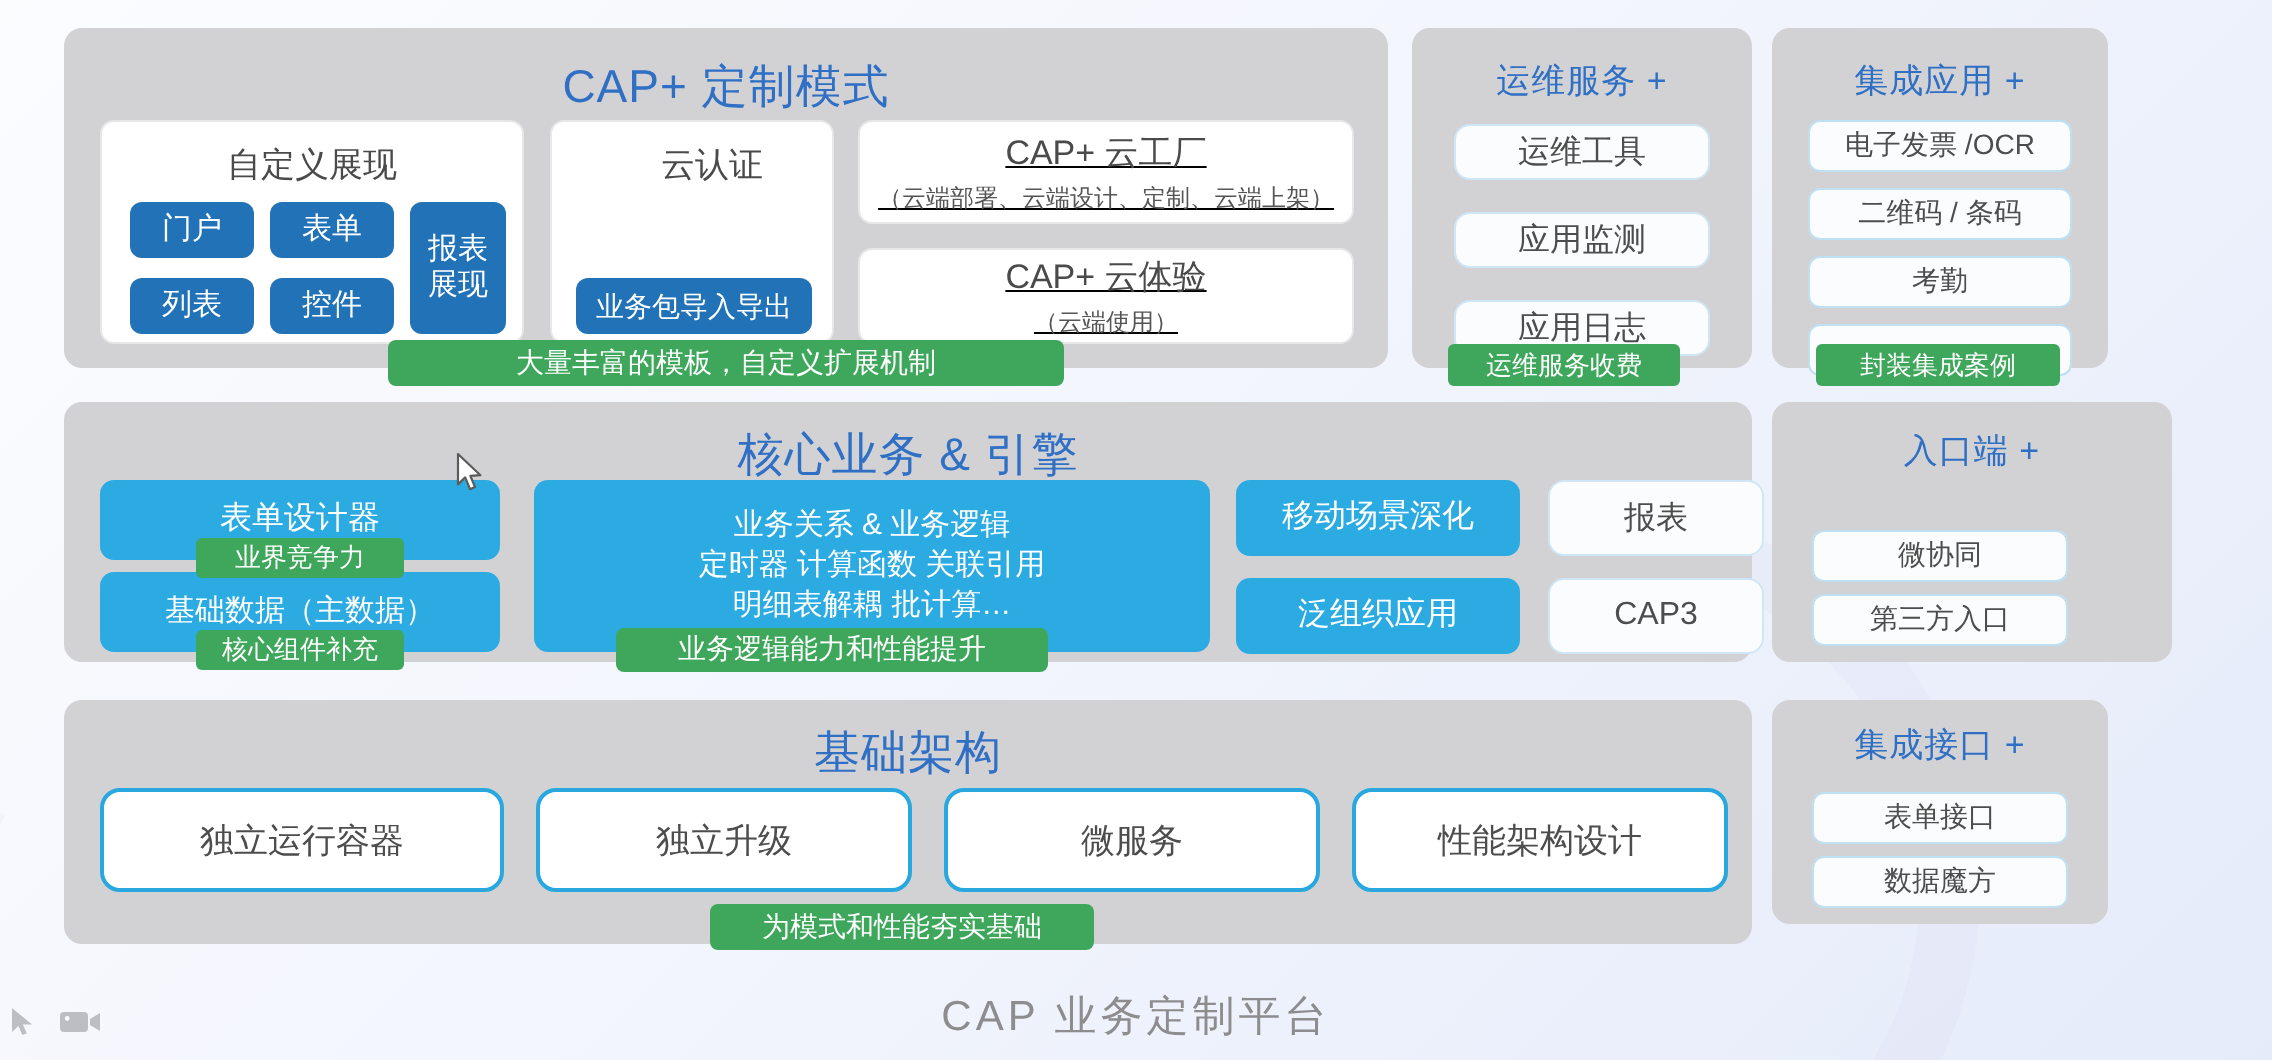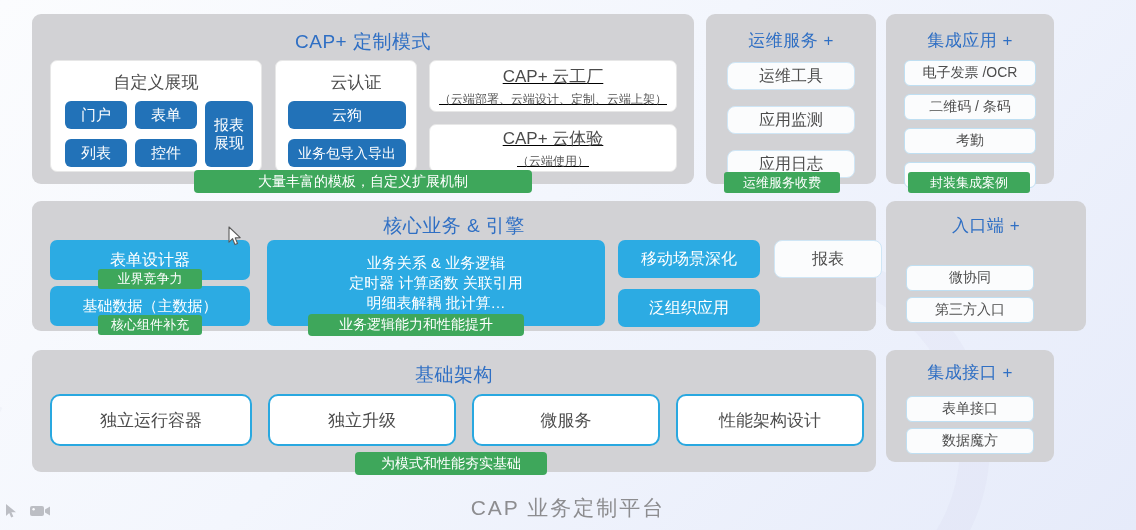--- a/index.html
+++ b/index.html
@@ -47,21 +47,21 @@
 
   
   .panel {
     position: absolute;
     background: #d2d2d5;
     border-radius: 9px;
     box-sizing: border-box;
   }
   .panel-title {
     color: #2f6fc4;
-    font-size: 19px;
+    font-size: 23px;
     text-align: center;
     letter-spacing: .5px;
     line-height: 1;
   }
   .panel-title.small { font-size: 17px; }
 
   
   .card {
     position: absolute;
     background: #ffffff;
@@ -208,21 +208,20 @@
       <div class="chip-blue" style="left:154px; top:40px; width:48px; height:66px; flex-direction:column; line-height:1.2;">
         <span style="white-space:pre-line;">报表
 展现</span>
       </div>
       <div class="chip-blue" style="left:14px; top:78px; width:62px; height:28px;">列表</div>
       <div class="chip-blue" style="left:84px; top:78px; width:62px; height:28px;">控件</div>
     </div>
 
     <div class="card" style="left:243px; top:46px; width:142px; height:112px;">
       <div class="card-title" style="position:absolute; left:0; right:0; top:10px;padding-left:20px;">云认证</div>
-      <div class="chip-blue" style="left:12px; top:40px; width:118px; height:28px;">云狗</div>
       <div class="chip-blue" style="left:12px; top:78px; width:118px; height:28px; font-size:14px;">业务包导入导出</div>
     </div>
 
     <div class="card" style="left:397px; top:46px; width:248px; height:52px;">
       <div class="card-title">CAP+ 云工厂</div>
       <div class="card-sub">（云端部署、云端设计、定制、云端上架）</div>
     </div>
 
     <div class="card" style="left:397px; top:110px; width:248px; height:48px;">
       <div class="card-title">CAP+ 云体验</div>
@@ -262,20 +261,21 @@
       <span class="line1">业务关系 &amp; 业务逻辑</span>
       <span class="line2">定时器 计算函数 关联引用</span>
       <span class="line3">明细表解耦 批计算…</span>
     </div>
     <div class="badge" style="left:276px; top:113px; width:216px; height:22px;">业务逻辑能力和性能提升</div>
 
     <div class="chip-cyan" style="left:586px; top:39px; width:142px; height:38px;">移动场景深化</div>
     <div class="chip-cyan" style="left:586px; top:88px; width:142px; height:38px;">泛组织应用</div>
 
     <div class="pill mid" style="left:742px; top:39px; width:108px; height:38px;">报表</div>
+    <div class="pill mid" style="left:742px; top:88px; width:108px; height:38px;">CAP3</div>
   </div>
 
   <div class="panel" style="left:886px; top:201px; width:200px; height:130px;">
     <div class="panel-title small" style="position:absolute; left:0; right:0; top:16px;">入口端 +</div>
     <div class="pill" style="left:20px; top:64px; width:128px; height:26px;">微协同</div>
     <div class="pill" style="left:20px; top:96px; width:128px; height:26px;">第三方入口</div>
   </div>
 
   <div class="panel" style="left:32px; top:350px; width:844px; height:122px;">
     <div class="panel-title" style="position:absolute; left:0; right:0; top:15px;">基础架构</div>

